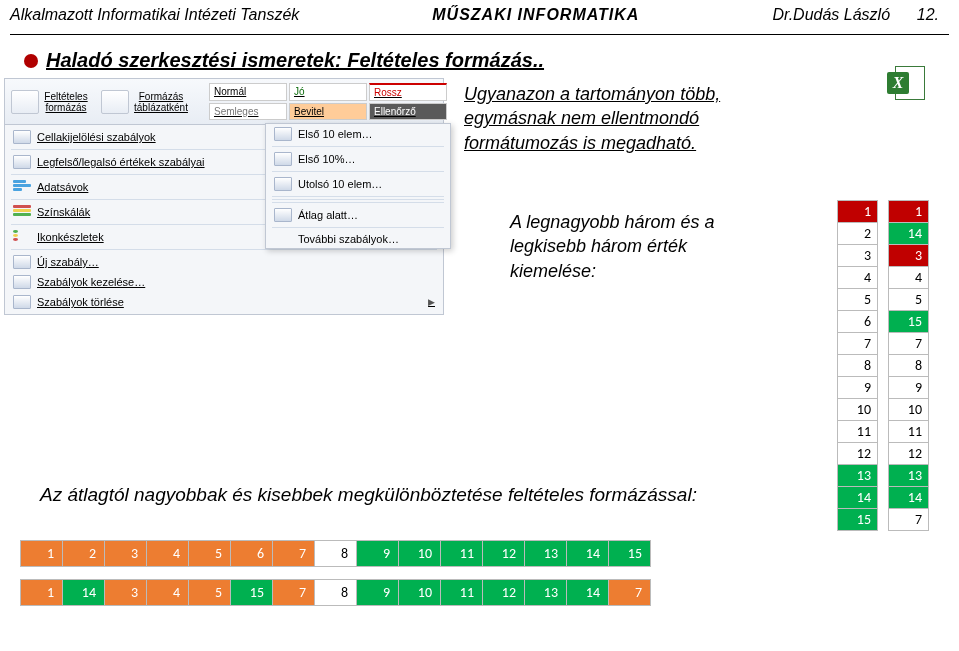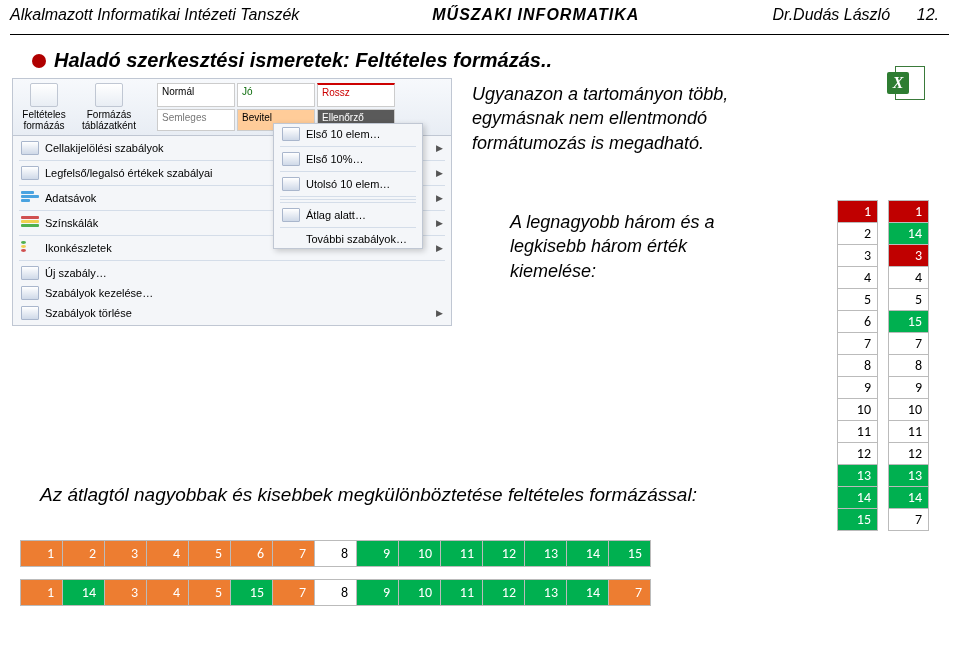--- a/index.html
+++ b/index.html
@@ -2,43 +2,43 @@
 <html><head>
 <meta charset="utf-8">
 <style>
   * { box-sizing: border-box; margin: 0; padding: 0; }
   body { width: 959px; height: 651px; font-family: Arial, sans-serif; background: #fff; position: relative; }
   .header { display: flex; justify-content: space-between; padding: 6px 20px 10px 10px; font-style: italic; font-size: 16px; }
   .header-left { flex: 0 0 auto; }
   .header-center { flex: 0 0 auto; font-weight: 700; letter-spacing: 1px; }
   .header-right { flex: 0 0 auto; }
   .hr { border-top: 1px solid #000; margin: 0 10px 14px 10px; }
-  .main { position: relative; padding: 0 12px; }
+  .main { position: relative; padding: 0 4px; text-decoration: underline; }
   .title-row { display: flex; align-items: center; gap: 8px; margin-left: 20px; margin-bottom: 6px; }
   .bullet { width: 14px; height: 14px; background: #b00000; border-radius: 50%; flex-shrink: 0; }
   .title { font-size: 20px; font-style: italic; font-weight: bold; }
   .content-row { display: flex; gap: 20px; }
   .menu-shot { width: 440px; background: #f4f6f9; border: 1px solid #c0c7d3; font-size: 11px; position: relative; }
   .ribbon { display: flex; background: linear-gradient(#f7f9fc,#e8edf4); border-bottom: 1px solid #c0c7d3; padding: 4px 6px; gap: 10px; }
-  .rb { display: flex; flex-direction: column; align-items: center; gap: 2px; font-size: 10px; }
+  .rb { display: flex; flex-direction: row; align-items: center; gap: 2px; font-size: 10px; }
   .rb-icon { width: 28px; height: 24px; background: linear-gradient(#fff,#e8edf4); border: 1px solid #c0c7d3; border-radius: 2px; }
   .style-cells { display: grid; grid-template-columns: repeat(3, 78px); gap: 2px; margin-left: 8px; }
   .sc { border: 1px solid #ccc; padding: 2px 4px; background: #fff; font-size: 10px; text-align: left; }
   .sc.red-top { border-top: 2px solid #c00; color: #c00; }
   .sc.gray { color: #777; }
   .sc.dark { background: #5a5a5a; color: #fff; }
   .menu-body { display: flex; }
   .menu-col { flex: 1; padding: 2px 0; }
   .menu-item { display: flex; align-items: center; gap: 6px; padding: 3px 8px; position: relative; }
   .mi-icon { width: 18px; height: 14px; background: linear-gradient(#fff,#cfd9e8); border: 1px solid #a9b6cc; border-radius: 1px; flex-shrink: 0; }
   .mi-bars { width: 18px; height: 14px; display: flex; flex-direction: column; gap: 1px; }
   .mi-bars span { height: 3px; border-radius: 1px; }
   .mi-arrow { margin-left: auto; font-size: 9px; color: #555; }
   .menu-sep { border-top: 1px solid #d4dde9; margin: 2px 6px; }
-  .submenu { background: #f4f6f9; border: 1px solid #c0c7d3; width: 150px; position: absolute; left: 260px; top: 44px; box-shadow: 2px 2px 6px rgba(0,0,0,0.2); text-align: center; }
+  .submenu { background: #f4f6f9; border: 1px solid #c0c7d3; width: 186px; position: absolute; left: 260px; top: 44px; box-shadow: 2px 2px 6px rgba(0,0,0,0.2); text-align: center; }
   .intro { font-size: 18px; font-style: italic; width: 300px; margin-top: 4px; line-height: 1.35; }
   .excel-icon { position: absolute; right: 30px; top: 64px; width: 44px; height: 40px; }
   .excel-icon .sheet { position: absolute; width: 30px; height: 34px; background: #fff; border: 1px solid #3a7a3a; left: 10px; top: 2px; }
   .excel-icon .x { position: absolute; left: 2px; top: 8px; width: 22px; height: 22px; background: #2e7d32; color: #fff; font-weight: bold; text-align: center; line-height: 22px; border-radius: 2px; font-style: italic; font-family: "Times New Roman", serif;}
   .mid-text { font-size: 18px; font-style: italic; text-align: left; width: 240px; position: absolute; left: 510px; top: 210px; line-height: 1.35; }
   .tables-right { position: absolute; right: 30px; top: 200px; display: flex; gap: 10px; }
   .num-col { border-collapse: collapse; }
   .num-col td { border: 1px solid #bbb; width: 40px; height: 22px; text-align: right; padding-right: 6px; font-family: Calibri, Arial, sans-serif; font-size: 14px; background: #fff; }
   .num-col td.red { background: #c00000; color: #fff; }
   .num-col td.green { background: #00b050; color: #fff; }

